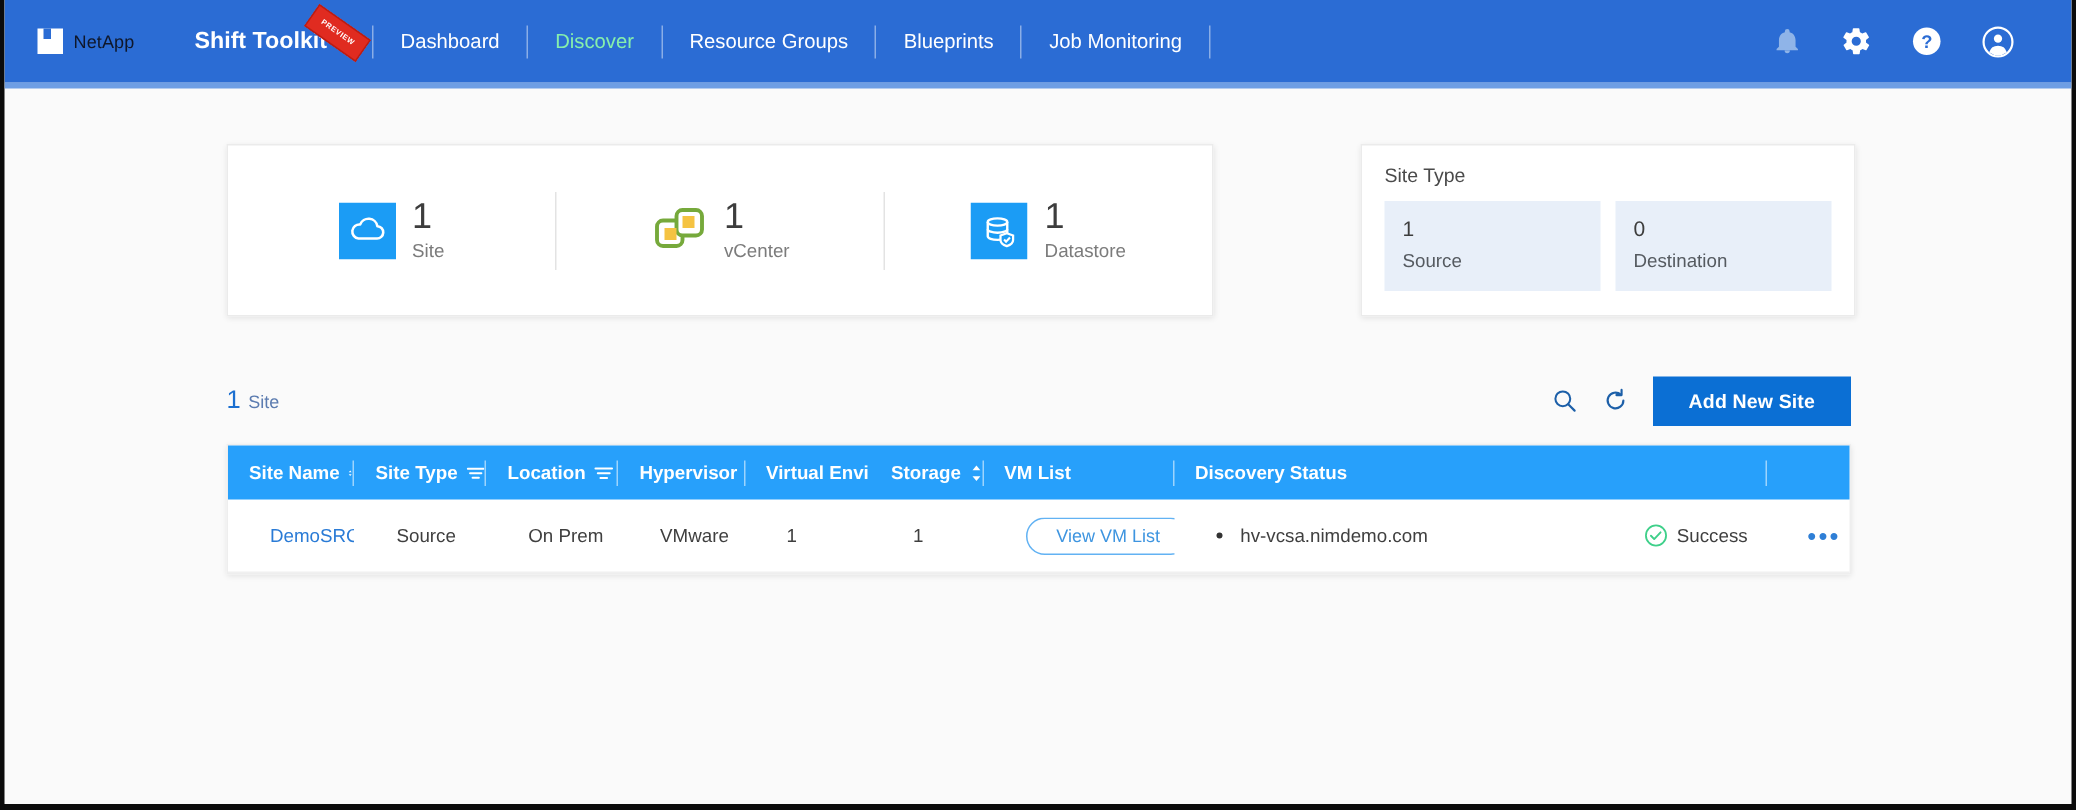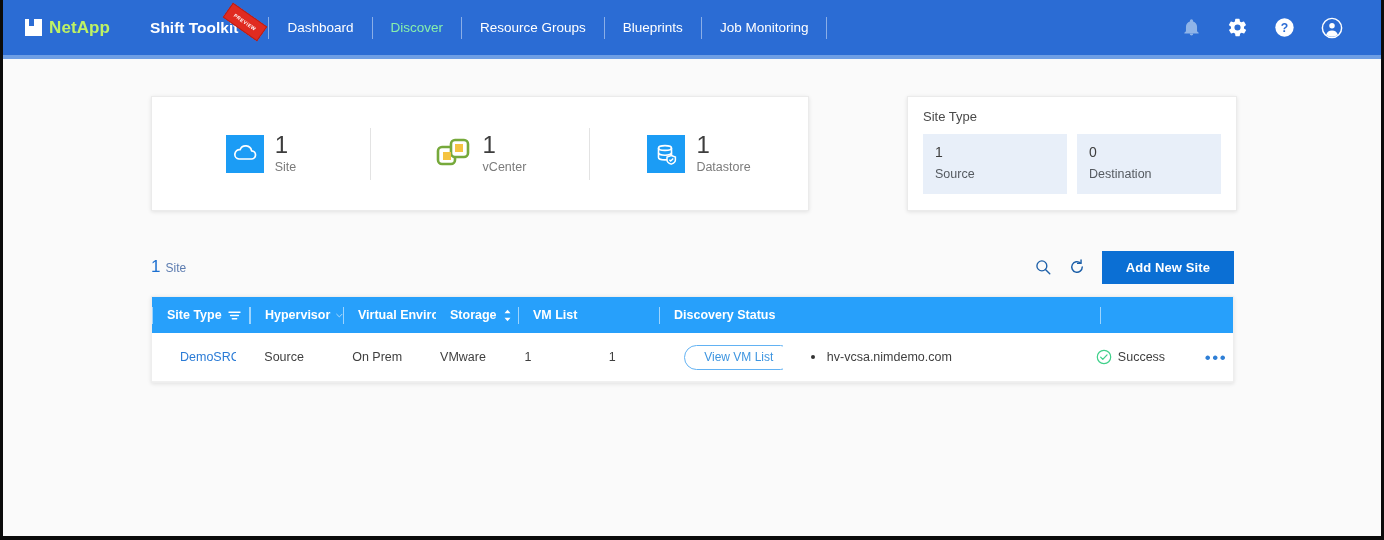--- a/index.html
+++ b/index.html
@@ -57,23 +57,23 @@
     width: 17px; height: 17px;
     background: #ffffff;
   }
   .brand-mark .notch {
     position: absolute;
     left: 4px; top: 0;
     width: 5px; height: 7px;
     background: #2b6cd4;
   }
   .brand-text {
-    color: #bef264;
-    font-size: 17px;
-    font-weight: bold;
+    color: #0f172a;
+    font-size: 12px;
+    font-weight: normal;
     letter-spacing: 0.1px;
   }
   .app-name-wrap {
     position: relative;
     margin-right: 8px;
     padding-right: 22px;
   }
   .app-name {
     color: #ffffff;
     font-size: 15.5px;
@@ -486,34 +486,51 @@
             <path d="M17.4 2.6v4.6h-4.6" fill="none" stroke="#1c5fa8" stroke-width="1.9" stroke-linecap="round" stroke-linejoin="round"></path>
           </svg>
           <button class="add-btn">Add New Site</button>
         </div>
       </div>
 
       <div class="grid">
 
         <div class="grid-head">
 
+          <div class="hcell c-name">
+            <span>Site Name</span>
+            <svg width="9" height="13" viewBox="0 0 10 14">
+              <path d="M5 0.5l3.3 4H1.7z" fill="#ffffff"></path>
+              <path d="M5 13.5l-3.3-4h6.6z" fill="#ffffff"></path>
+            </svg>
+          </div>
           <div class="hsep"></div>
 
           <div class="hcell c-type">
             <span>Site Type</span>
             <svg width="13" height="11" viewBox="0 0 14 12">
               <g stroke="#ffffff" stroke-width="1.5" stroke-linecap="round">
                 <line x1="1" y1="2.5" x2="13" y2="2.5"></line>
                 <line x1="2.7" y1="6" x2="11.3" y2="6"></line>
                 <line x1="4.6" y1="9.5" x2="9.4" y2="9.5"></line>
               </g>
             </svg>
           </div>
           <div class="hsep"></div>
 
+          <div class="hcell c-loc">
+            <span>Location</span>
+            <svg width="13" height="11" viewBox="0 0 14 12">
+              <g stroke="#ffffff" stroke-width="1.5" stroke-linecap="round">
+                <line x1="1" y1="2.5" x2="13" y2="2.5"></line>
+                <line x1="2.7" y1="6" x2="11.3" y2="6"></line>
+                <line x1="4.6" y1="9.5" x2="9.4" y2="9.5"></line>
+              </g>
+            </svg>
+          </div>
           <div class="hsep"></div>
 
           <div class="hcell c-hyp">
             <span>Hypervisor</span>
             <svg width="9" height="7" viewBox="0 0 10 7">
               <path d="M0.6 1.2L5 5.6l4.4-4.4" fill="none" stroke="#bfe2fd" stroke-width="1.3"></path>
             </svg>
           </div>
           <div class="hsep"></div>
 

